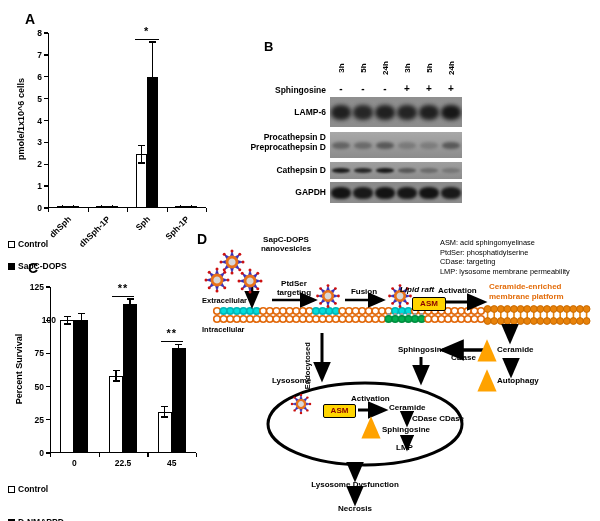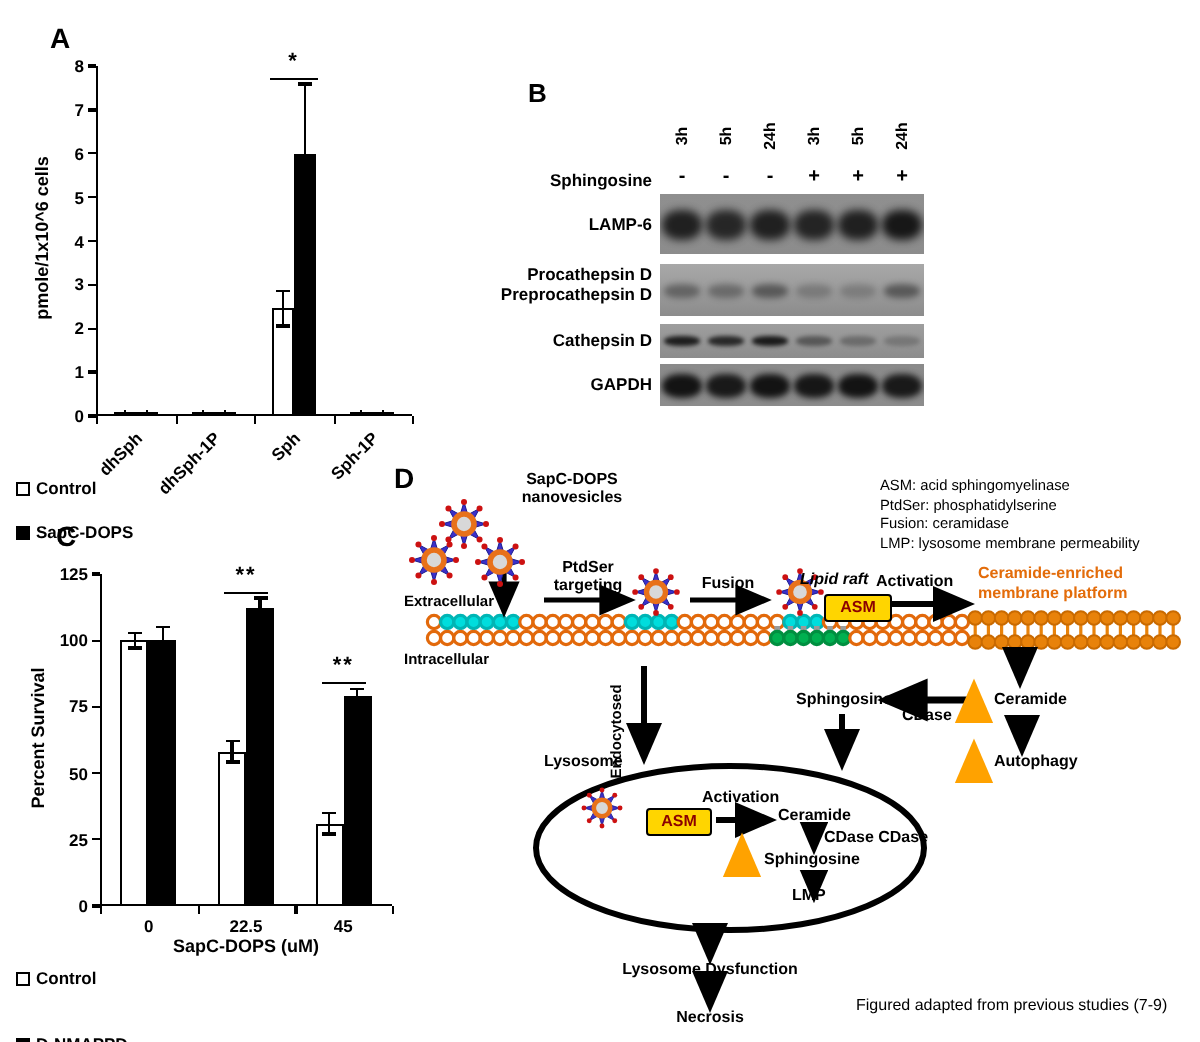--- a/index.html
+++ b/index.html
@@ -185,21 +185,21 @@
         <div class="plotbox" style="left: 42px; top: 29px; width: 146px; height: 166px;"></div>
         <div class="ytick" style="left: 38px; top: 194.3px;"></div>
         <div class="yticklab" style="left: 16px; top: 190px;">0</div>
         <div class="ytick" style="left: 38px; top: 161.1px;"></div>
         <div class="yticklab" style="left: 16px; top: 156.8px;">25</div>
         <div class="ytick" style="left: 38px; top: 127.9px;"></div>
         <div class="yticklab" style="left: 16px; top: 123.6px;">50</div>
         <div class="ytick" style="left: 38px; top: 94.7px;"></div>
         <div class="yticklab" style="left: 16px; top: 90.4px;">75</div>
         <div class="ytick" style="left: 38px; top: 61.5px;"></div>
-        <div class="yticklab" style="left: 16px; top: 57.2px;">100</div>
+        <div class="yticklab" style="left: 28px; top: 57.2px;">100</div>
         <div class="ytick" style="left: 38px; top: 28.3px;"></div>
         <div class="yticklab" style="left: 16px; top: 24px;">125</div>
         <div class="axtitle rot90" style="left: -49px; top: 106px; width: 120px;">Percent Survival</div>
         <div class="xbtick" style="left: 42px; top: 195px;"></div>
         <div class="xbtick" style="left: 90.6667px; top: 195px;"></div>
         <div class="xbtick" style="left: 139.333px; top: 195px;"></div>
         <div class="xbtick" style="left: 188px; top: 195px;"></div>
         <div class="bar" style="left: 52.3333px; top: 62.2px; width: 14px; height: 132.8px; background: rgb(255, 255, 255);"></div>
         <div class="errline" style="left: 58.6333px; top: 58.216px; height: 7.968px;"></div>
         <div class="errcap" style="left: 55.8333px; top: 57.716px;"></div>
@@ -222,21 +222,20 @@
         <div class="errline" style="left: 155.967px; top: 148.52px; height: 10.624px;"></div>
         <div class="errcap" style="left: 153.167px; top: 148.02px;"></div>
         <div class="errcap" style="left: 153.167px; top: 158.344px;"></div>
         <div class="bar" style="left: 163.667px; top: 90.088px; width: 14px; height: 104.912px; background: rgb(0, 0, 0);"></div>
         <div class="errline" style="left: 169.967px; top: 86.104px; height: 7.968px;"></div>
         <div class="errcap" style="left: 167.167px; top: 85.604px;"></div>
         <div class="errcap" style="left: 167.167px; top: 93.272px;"></div>
         <div class="xticklab" style="left: 143.667px; top: 200px; width: 40px; text-align: center;">45</div>
         <div class="anno" style="left: 104px; top: 24.952px; width: 22px;">**</div>
         <div class="anno" style="left: 152.667px; top: 70.104px; width: 22px;">**</div>
-        <div class="axtitle" style="left: 42px; top: 210px; width: 146px;">SapC-DOPS  (uM)</div>
         <div class="legend" style="left: 0px; top: 226px; width: 208px;">
           <div class="item" style="position: static;">
             <div class="sw" style="background: rgb(255, 255, 255); position: static;"></div>
             <span>Control</span>
           </div>
           <div class="item" style="position: static; margin-top: 11px;">
             <div class="sw" style="background: rgb(0, 0, 0); position: static;"></div>
             <span>D-NMAPPD</span>
           </div>
         </div>
@@ -426,21 +425,21 @@
         <use href="#ves" transform="translate(133,66) scale(0.95)"></use>
         <use href="#ves" transform="translate(205,66) scale(0.95)"></use>
         <use href="#ves" transform="translate(106,174) scale(0.82)"></use>
       </svg>
 
     <div class="dl c" style="left:58px;top:5px;width:66px;">SapC-DOPS</div>
     <div class="dl c" style="left:58px;top:14px;width:66px;">nanovesicles</div>
 
     <div class="dl small" style="left:245px;top:8px;">ASM: acid sphingomyelinase</div>
     <div class="dl small" style="left:245px;top:17.5px;">PtdSer: phosphatidylserine</div>
-    <div class="dl small" style="left:245px;top:27px;">Fusion: ceramidase</div>
+    <div class="dl small" style="left:245px;top:27px;">CDase: targeting</div>
     <div class="dl small" style="left:245px;top:36.5px;">LMP: lysosome membrane permeability</div>
 
     <div class="dl c" style="left:77px;top:49px;width:44px;">PtdSer</div>
     <div class="dl c" style="left:77px;top:58px;width:44px;">targeting</div>
     <div class="dl c" style="left:149px;top:57px;width:40px;">Fusion</div>
     <div class="dl" style="left:205px;top:55px;font-style:italic;">Lipid raft</div>
     <div class="dl" style="left:243px;top:56px;">Activation</div>
     <div class="dl" style="left:294px;top:52px;color:#e36c0a;">Ceramide-enriched</div>
     <div class="dl" style="left:294px;top:62px;color:#e36c0a;">membrane platform</div>
 
@@ -458,15 +457,14 @@
     <div class="asm-box" style="left:217px;top:67px;width:32px;height:12px;line-height:12px;background:#ffd500;color:#8b0000;">ASM</div>
     <div class="asm-box" style="left:128px;top:174px;width:31px;height:12px;line-height:12px;background:#ffd500;color:#8b0000;">ASM</div>
     <div class="dl" style="left:156px;top:164px;">Activation</div>
     <div class="dl" style="left:194px;top:173px;">Ceramide</div>
     <div class="dl" style="left:217px;top:184px;">CDase CDase</div>
     <div class="dl" style="left:187px;top:195px;">Sphingosine</div>
     <div class="dl" style="left:201px;top:213px;">LMP</div>
 
     <div class="dl c" style="left:110px;top:250px;width:100px;">Lysosome Dysfunction</div>
     <div class="dl c" style="left:125px;top:274px;width:70px;">Necrosis</div>
-    <div class="dl small" style="left:233px;top:268px;font-size:8px;">Figured adapted from previous studies (7-9)</div>
   </div>
 </div>
 
 </body></html>

